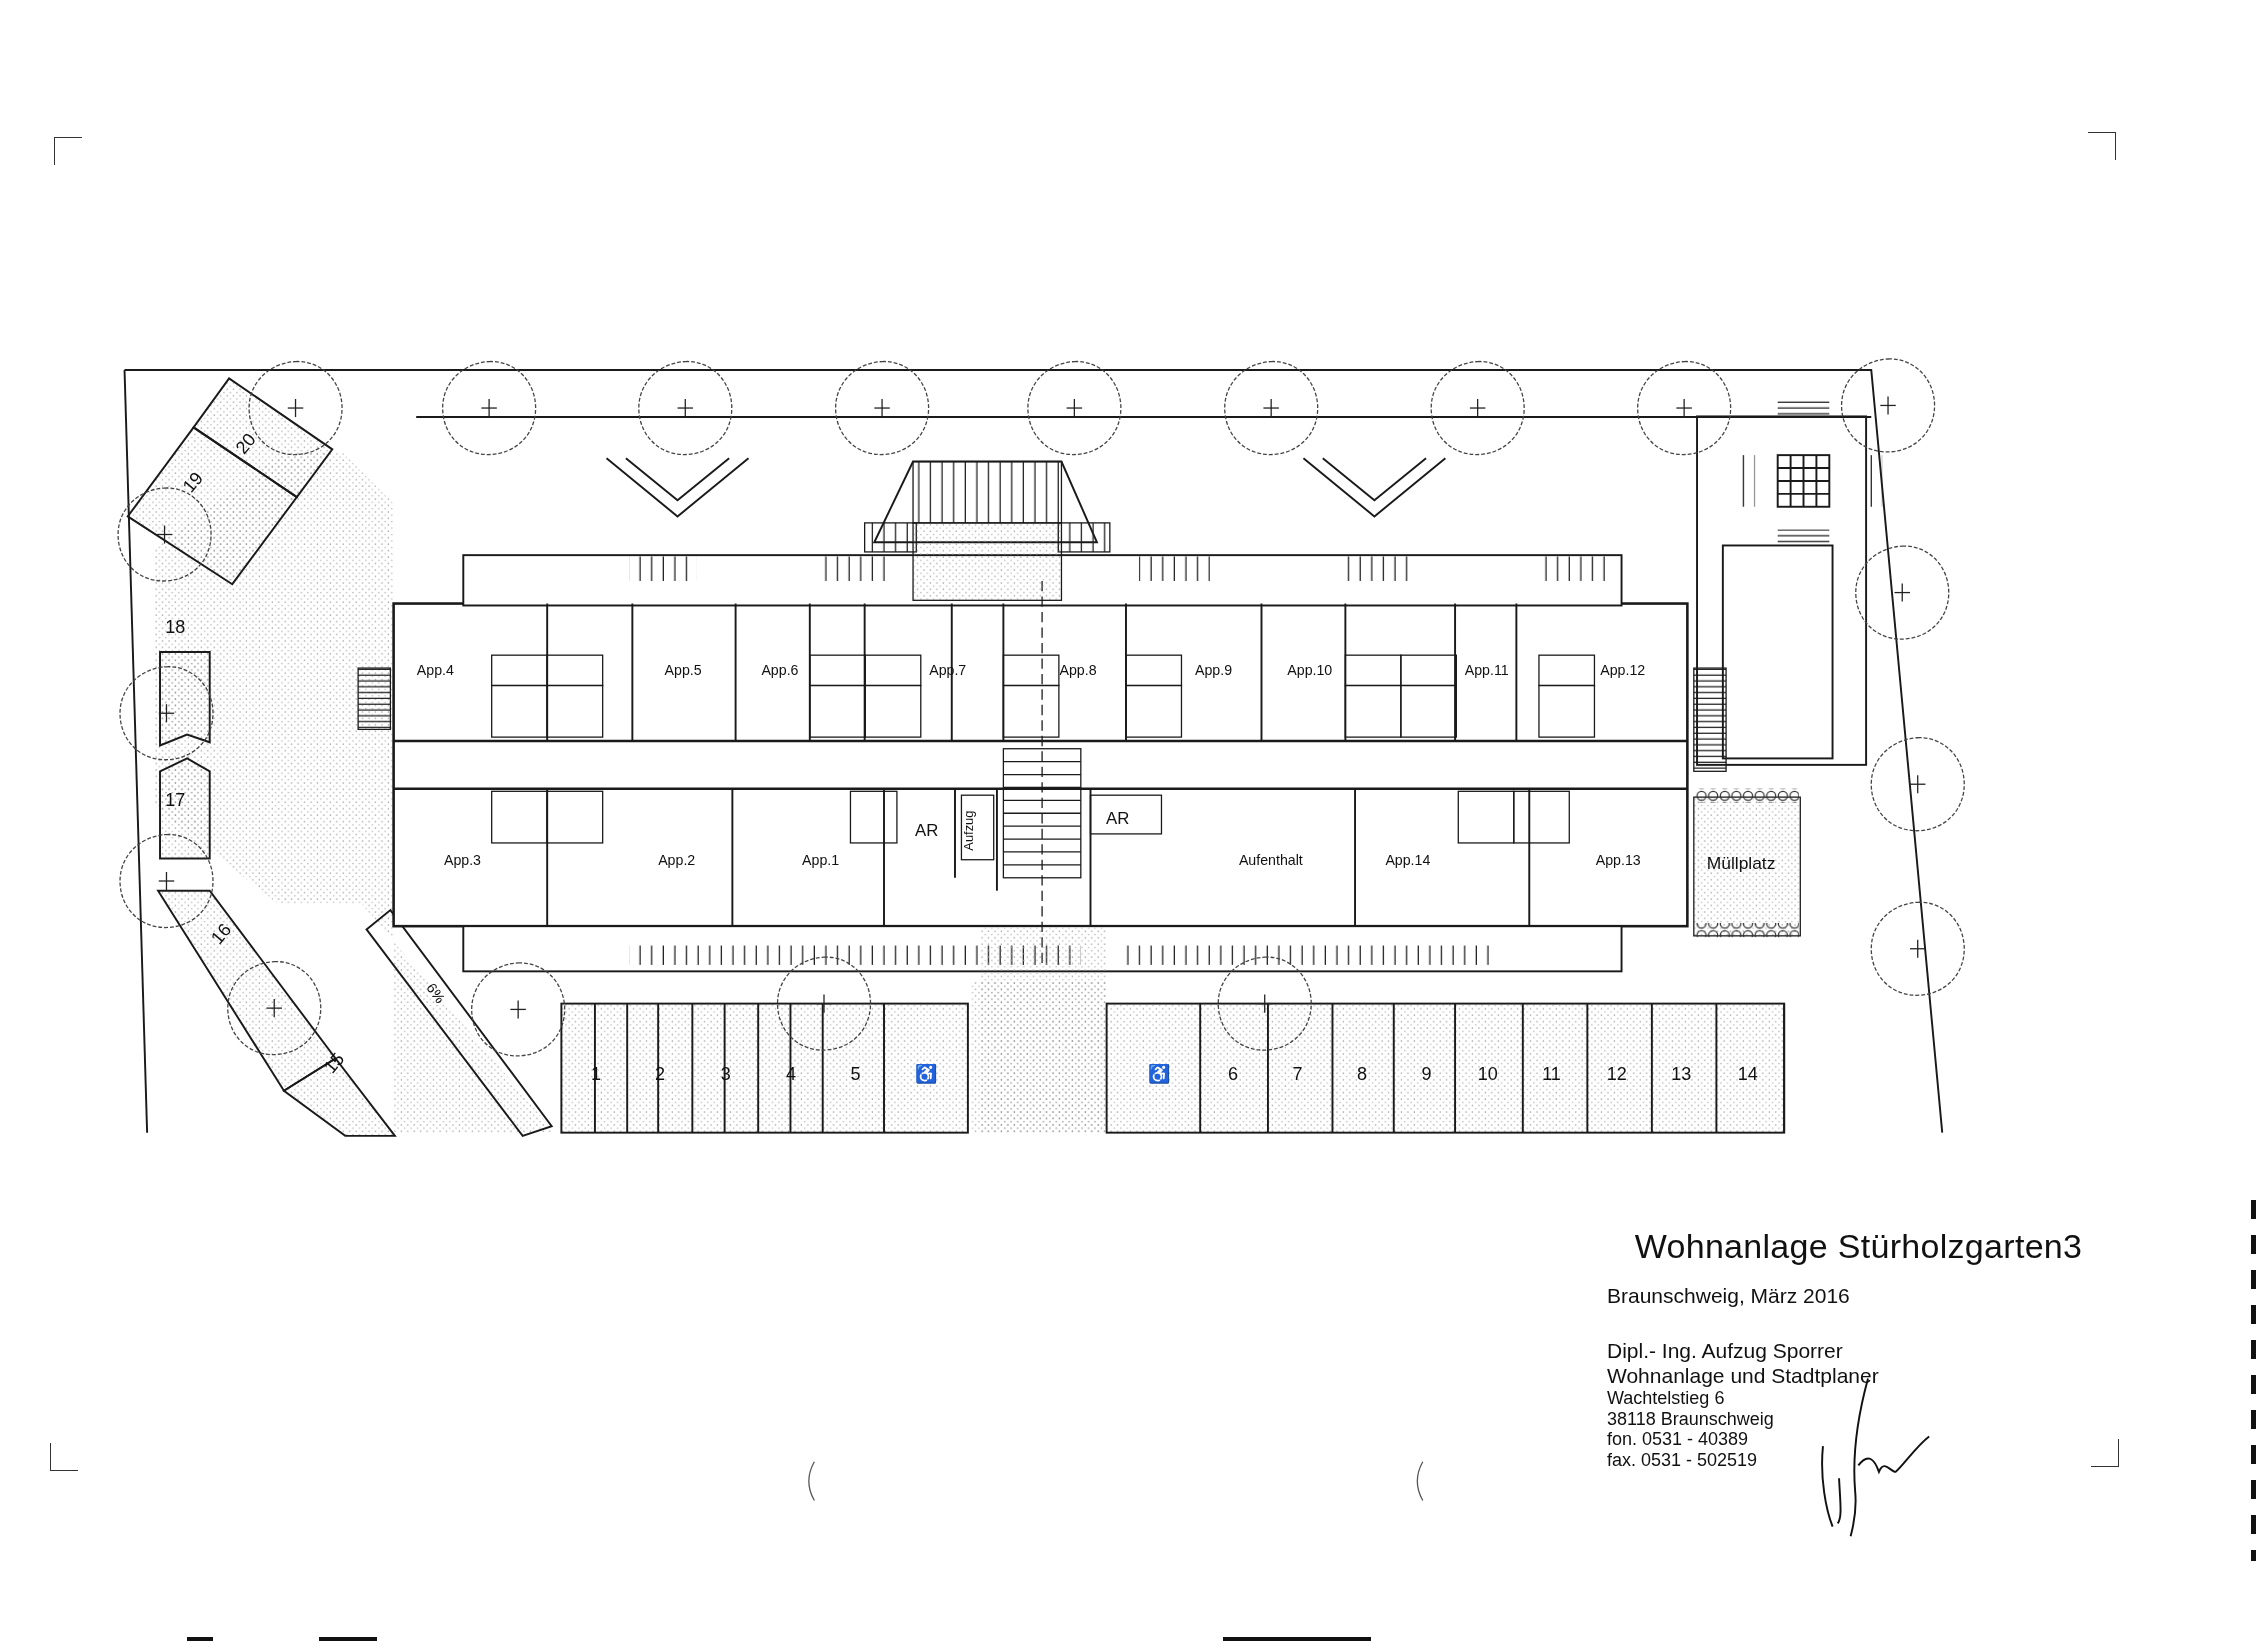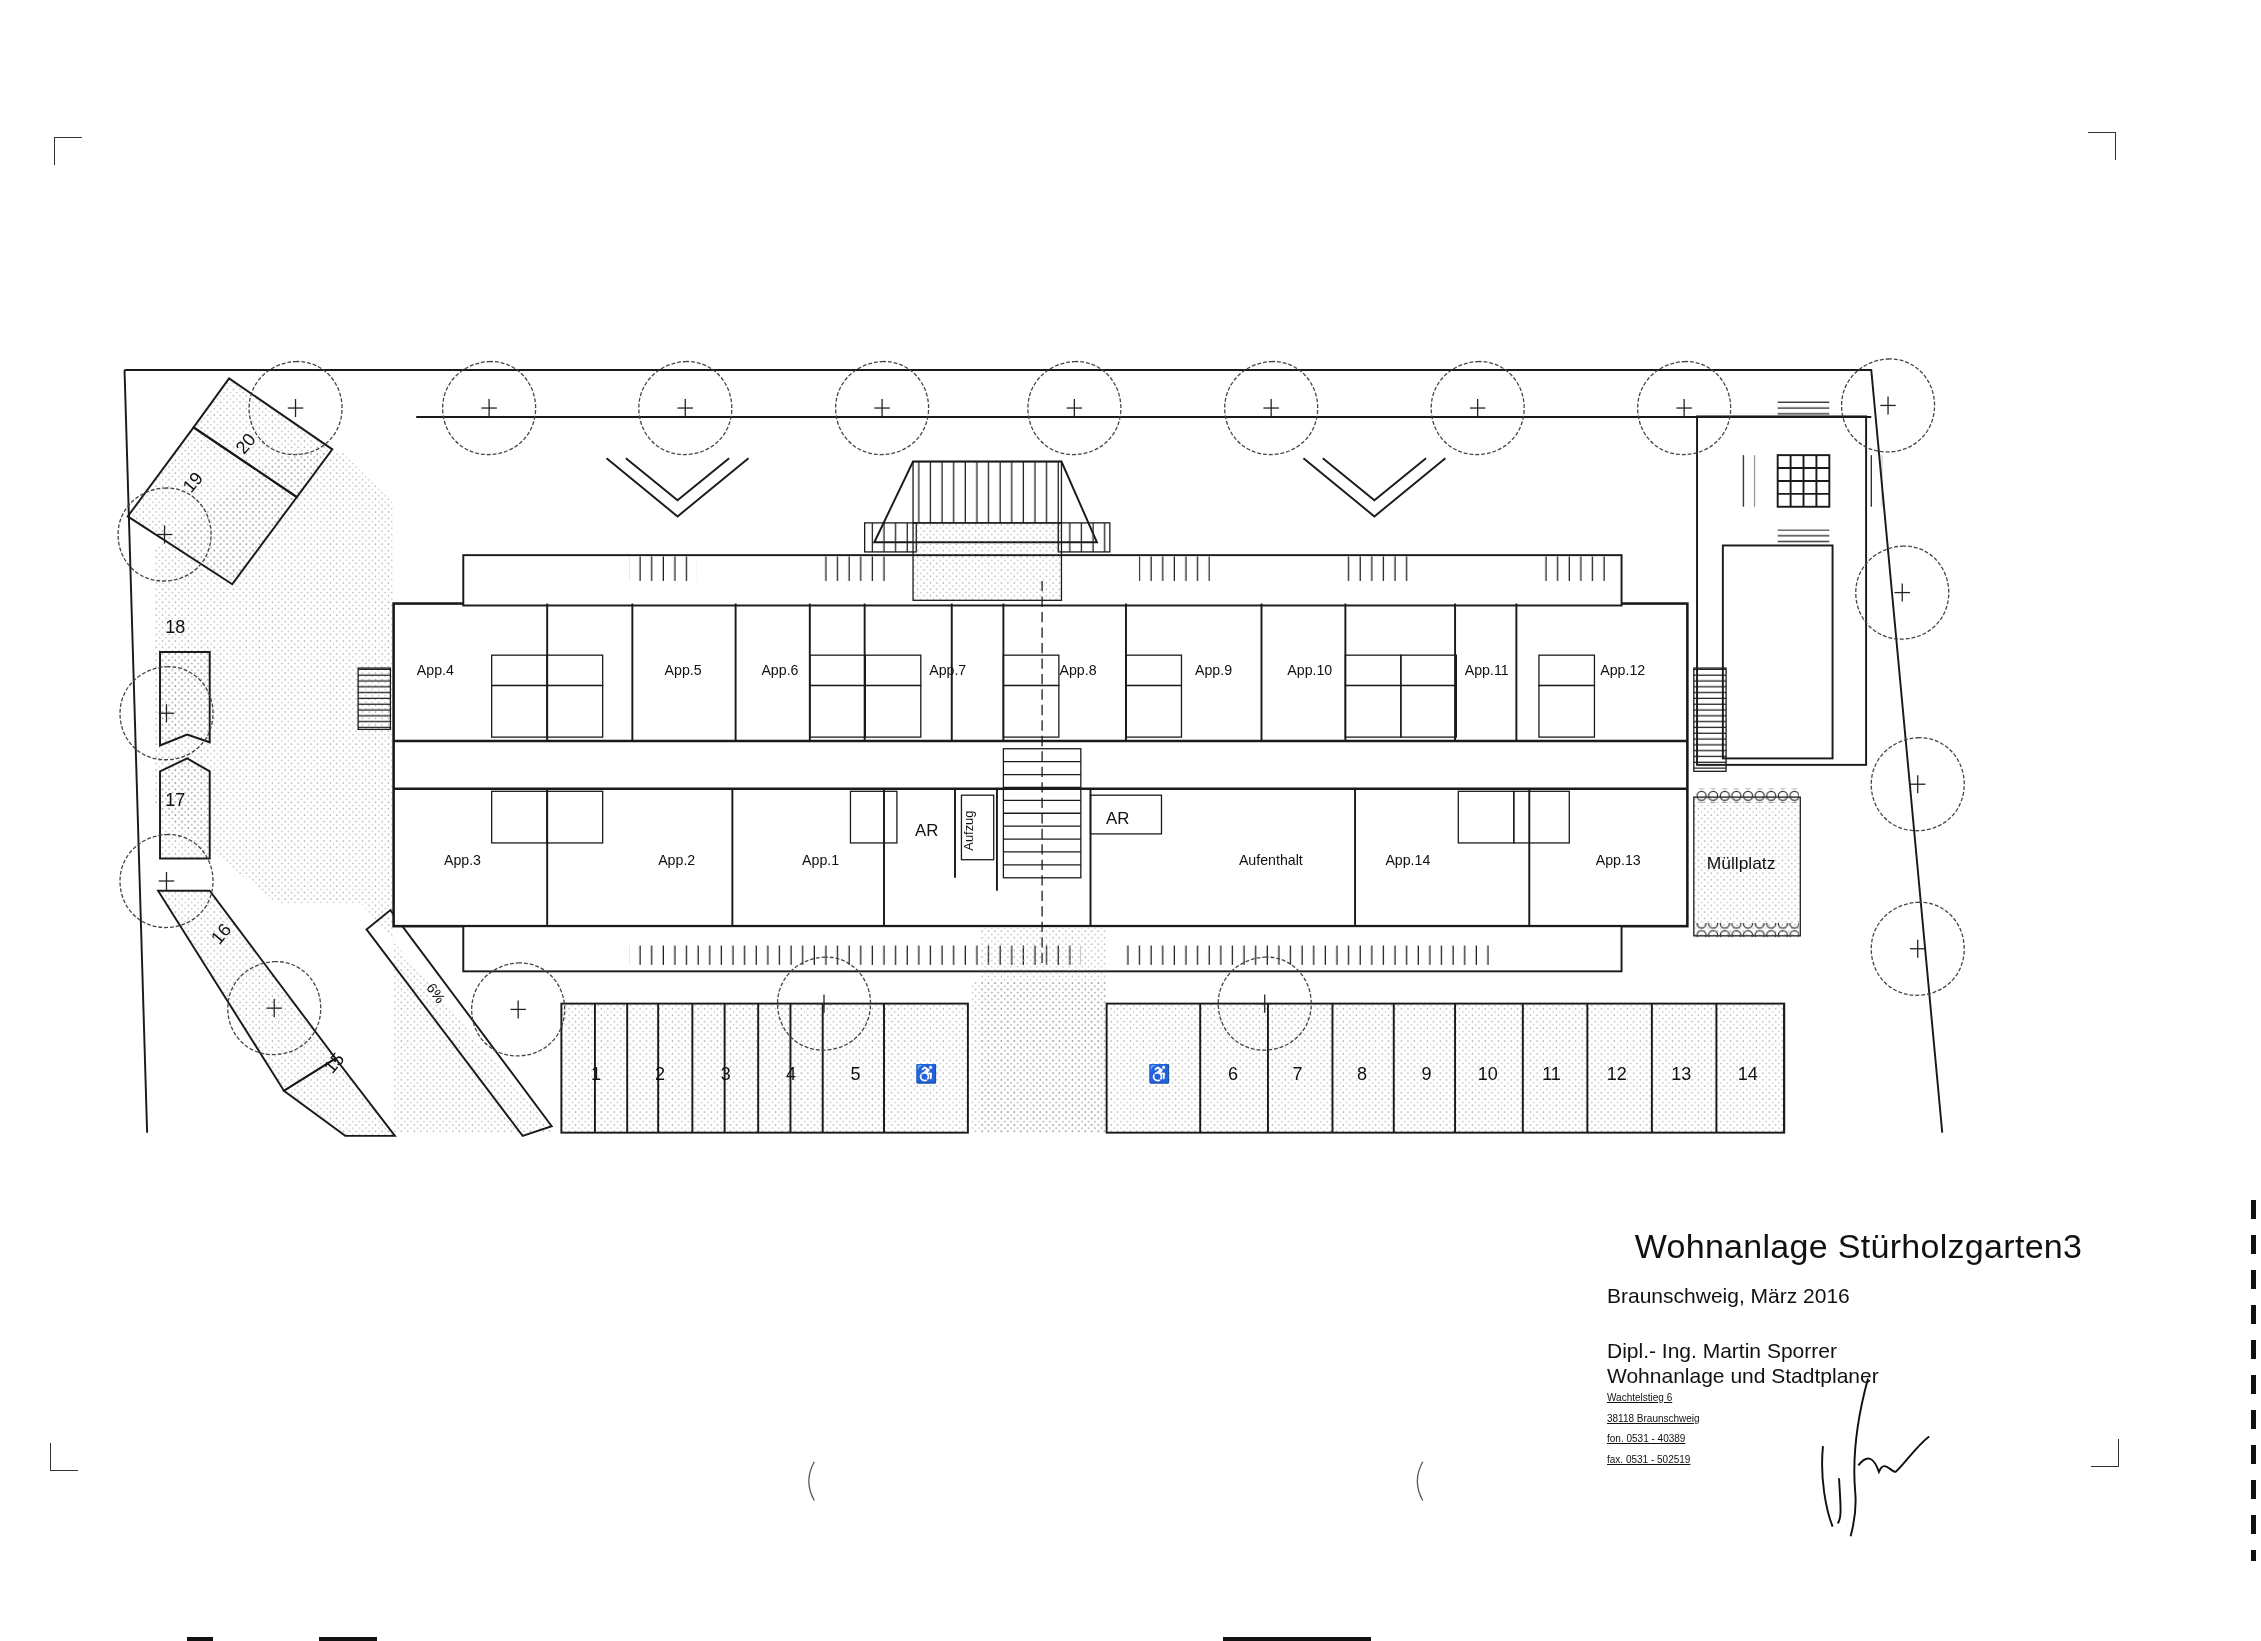--- a/index.html
+++ b/index.html
@@ -8,21 +8,21 @@
   .lbl { font-family:"Liberation Sans", sans-serif; fill:#111; }
   .app-lbl { font-size:22px; }
   .pk-lbl { font-size:28px; }
   .title-block { position:absolute; left:1607px; top:1226px; width:503px; }
   .t1 { font-size:34px; line-height:40px; letter-spacing:0.3px; display:flex; justify-content:center; }
   .t2 { font-size:34px; line-height:40px; display:flex; justify-content:space-between; }
   .t3 { font-size:21px; margin-top:18px; }
   .arch { margin-top:31px; }
   .a1 { font-size:21px; line-height:24.5px; }
   .a2 { font-size:21px; line-height:24.5px; }
-  .a3 { font-size:10px; line-height:20.7px;text-decoration:underline; }
+  .a3 { font-size:18px; line-height:20.7px; }
   .sig { position:absolute; left:1794px; top:1375px; }
   .corner { position:absolute; border-color:#333; border-style:solid; width:27px; height:27px; }
   .scanbar { position:absolute; background:#111; }
 </style>
 </head>
 <body>
 
 <div class="corner" style="left:54px;top:137px;border-width:1.9px 0 0 1.9px;"></div>
 <div class="corner" style="left:2088px;top:132px;border-width:1.9px 1.9px 0 0;"></div>
 <div class="corner" style="left:50px;top:1443px;border-width:0 0 1.9px 1.9px;"></div>
@@ -310,21 +310,21 @@
   <path d="M2205,2265 Q2188,2295 2205,2325" fill="none" stroke="#555" stroke-width="2"></path>
 </svg>
 
 <div class="title-block">
   <div class="t1">
     <span>Wohnanlage  Stürholzgarten</span>
     <span>3</span>
   </div>
   <div class="t3">Braunschweig, März 2016</div>
   <div class="arch">
-    <div class="a1">Dipl.- Ing. Martin  Sporrer</div>
+    <div class="a1">Dipl.- Ing. Aufzug  Sporrer</div>
     <div class="a2">Wohnanlage und Stadtplaner</div>
     <div class="a3">Wachtelstieg 6</div>
     <div class="a3">38118 Braunschweig</div>
     <div class="a3">fon. 0531 - 40389</div>
     <div class="a3">fax. 0531 - 502519</div>
   </div>
 </div>
 
 <svg class="sig" width="148" height="168" viewBox="0 0 230 260">
   <path d="M115,5 C100,60 90,120 95,180 C98,210 92,235 88,250 M70,160 C72,200 75,220 68,230 M45,110 C40,160 50,210 60,235 M100,140 C115,120 125,130 132,150 C140,130 150,150 158,150 C170,140 190,110 210,95" fill="none" stroke="#111" stroke-width="3"></path>

